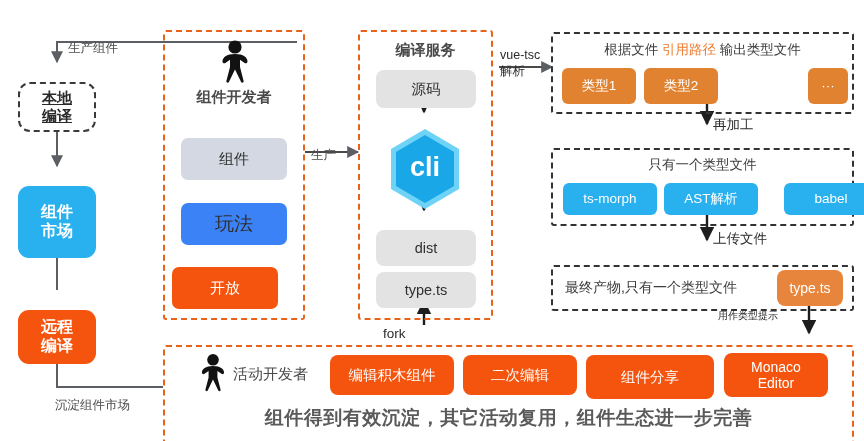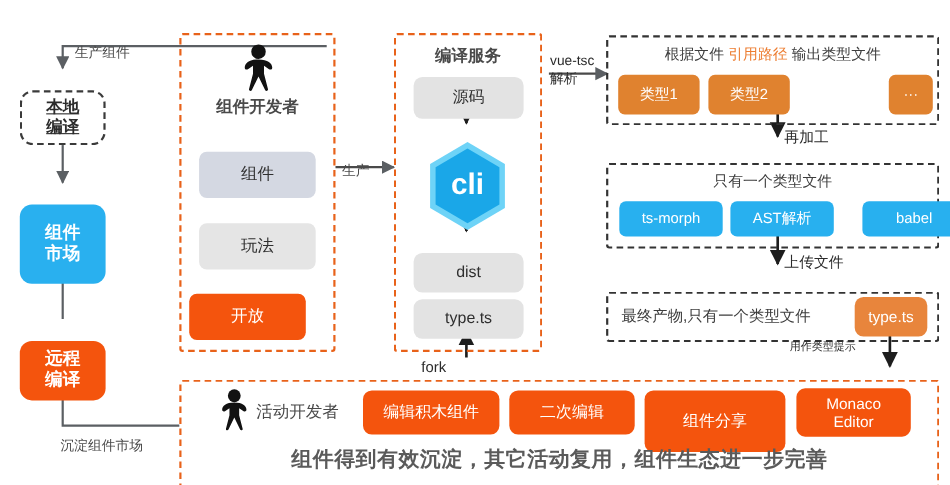--- a/index.html
+++ b/index.html
@@ -34,21 +34,21 @@
     text-align:center;line-height:1.18;
   }
   .remote-box{
     background:#f4540d;color:#ffffff;font-weight:bold;font-size:16px;
     border-radius:11px;display:flex;align-items:center;justify-content:center;
     text-align:center;line-height:1.18;
   }
 
   
   .chip-grey{background:#d4d8e2;color:#2f2f2f;font-size:15px;}
-  .chip-blue{background:#e5e5e5;color:#2f2f2f;font-size:15px;}
+  .chip-blue{background:#3b82f6;color:#2f2f2f;font-size:19px;}
   .chip-orange{background:#f4540d;color:#ffffff;font-size:15px;}
   .col-title{font-weight:bold;font-size:15px;color:#4a4a4a;text-align:center;}
 
   
   .chip-soft{background:#e3e3e3;color:#2f2f2f;font-size:14.5px;border-radius:8px;}
 
   
   .chip-type{background:#e0822f;color:#ffffff;font-size:13.5px;border-radius:6px;}
   .chip-cyan{background:#28b0ef;color:#ffffff;font-size:13.5px;border-radius:6px;}
   .chip-typets{background:#e8853c;color:#ffffff;font-size:14px;border-radius:8px;}
@@ -189,19 +189,19 @@
   <div class="abs" style="left:198px;top:333px;width:30px;height:40px;">
     <svg class="person" width="30" height="40" viewBox="0 0 34 44" aria-hidden="true">
       <circle cx="17" cy="7" r="6.6" fill="#121212"></circle>
       <path d="M17 14 C8.5 14 4.5 17.5 4.5 21.5 C4.5 23 6 23.8 7.4 22.9 L12 19.8 L12 27 L8.4 41 C8 42.6 10.4 43.3 11 41.8 L17 29.5 L23 41.8 C23.6 43.3 26 42.6 25.6 41 L22 27 L22 19.8 L26.6 22.9 C28 23.8 29.5 23 29.5 21.5 C29.5 17.5 25.5 14 17 14 Z" fill="#121212"></path>
     </svg>
   </div>
   <div class="abs" style="left:233px;top:345px;font-size:15px;color:#4a4a4a;">活动开发者</div>
 
   <div class="abs chip chip-action" style="left:330px;top:335px;width:124px;height:40px;">编辑积木组件</div>
   <div class="abs chip chip-action" style="left:463px;top:335px;width:114px;height:40px;">二次编辑</div>
-  <div class="abs chip chip-action" style="left:586px;top:335px;width:128px;height:56px;">组件分享</div>
+  <div class="abs chip chip-action" style="left:586px;top:335px;width:128px;height:44px;">组件分享</div>
   <div class="abs chip chip-action" style="left:724px;top:333px;width:104px;height:44px;white-space:pre-line;font-size:14px;">Monaco
 Editor</div>
 
   <div class="abs tagline" style="left:163px;top:385px;width:691px;">组件得到有效沉淀，其它活动复用，组件生态进一步完善</div>
 
 </div>
 
 </body></html>

